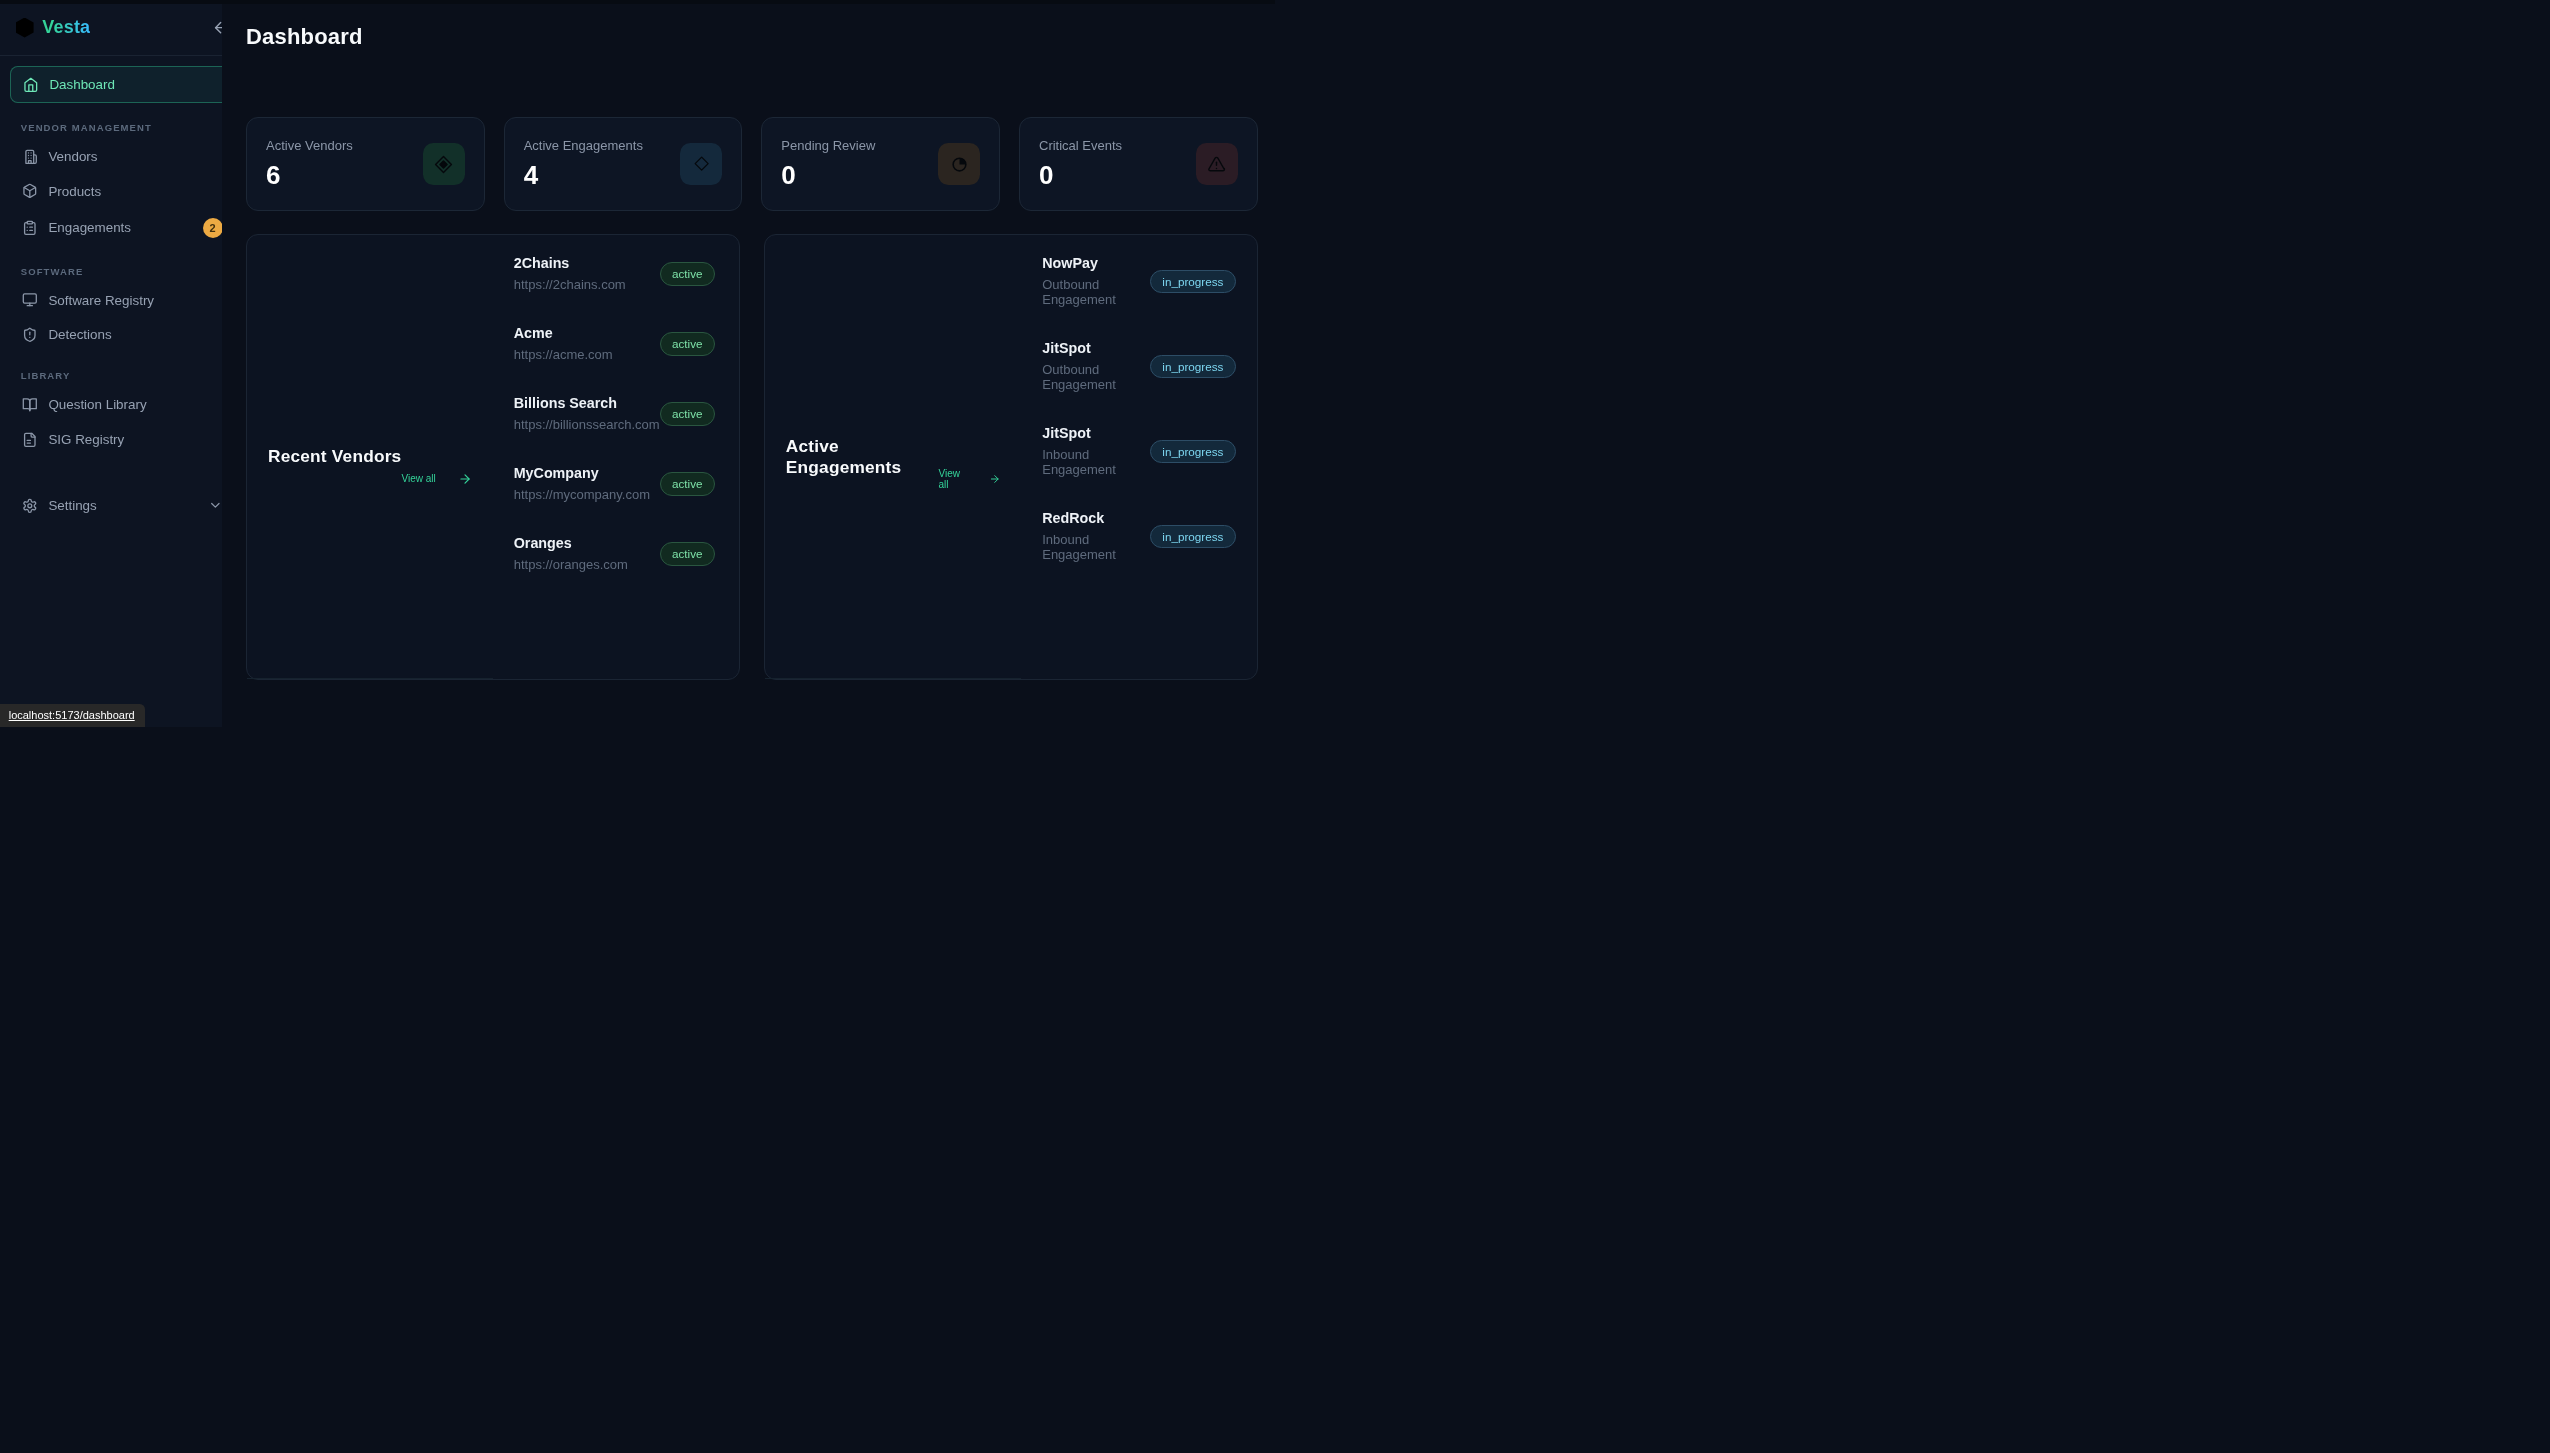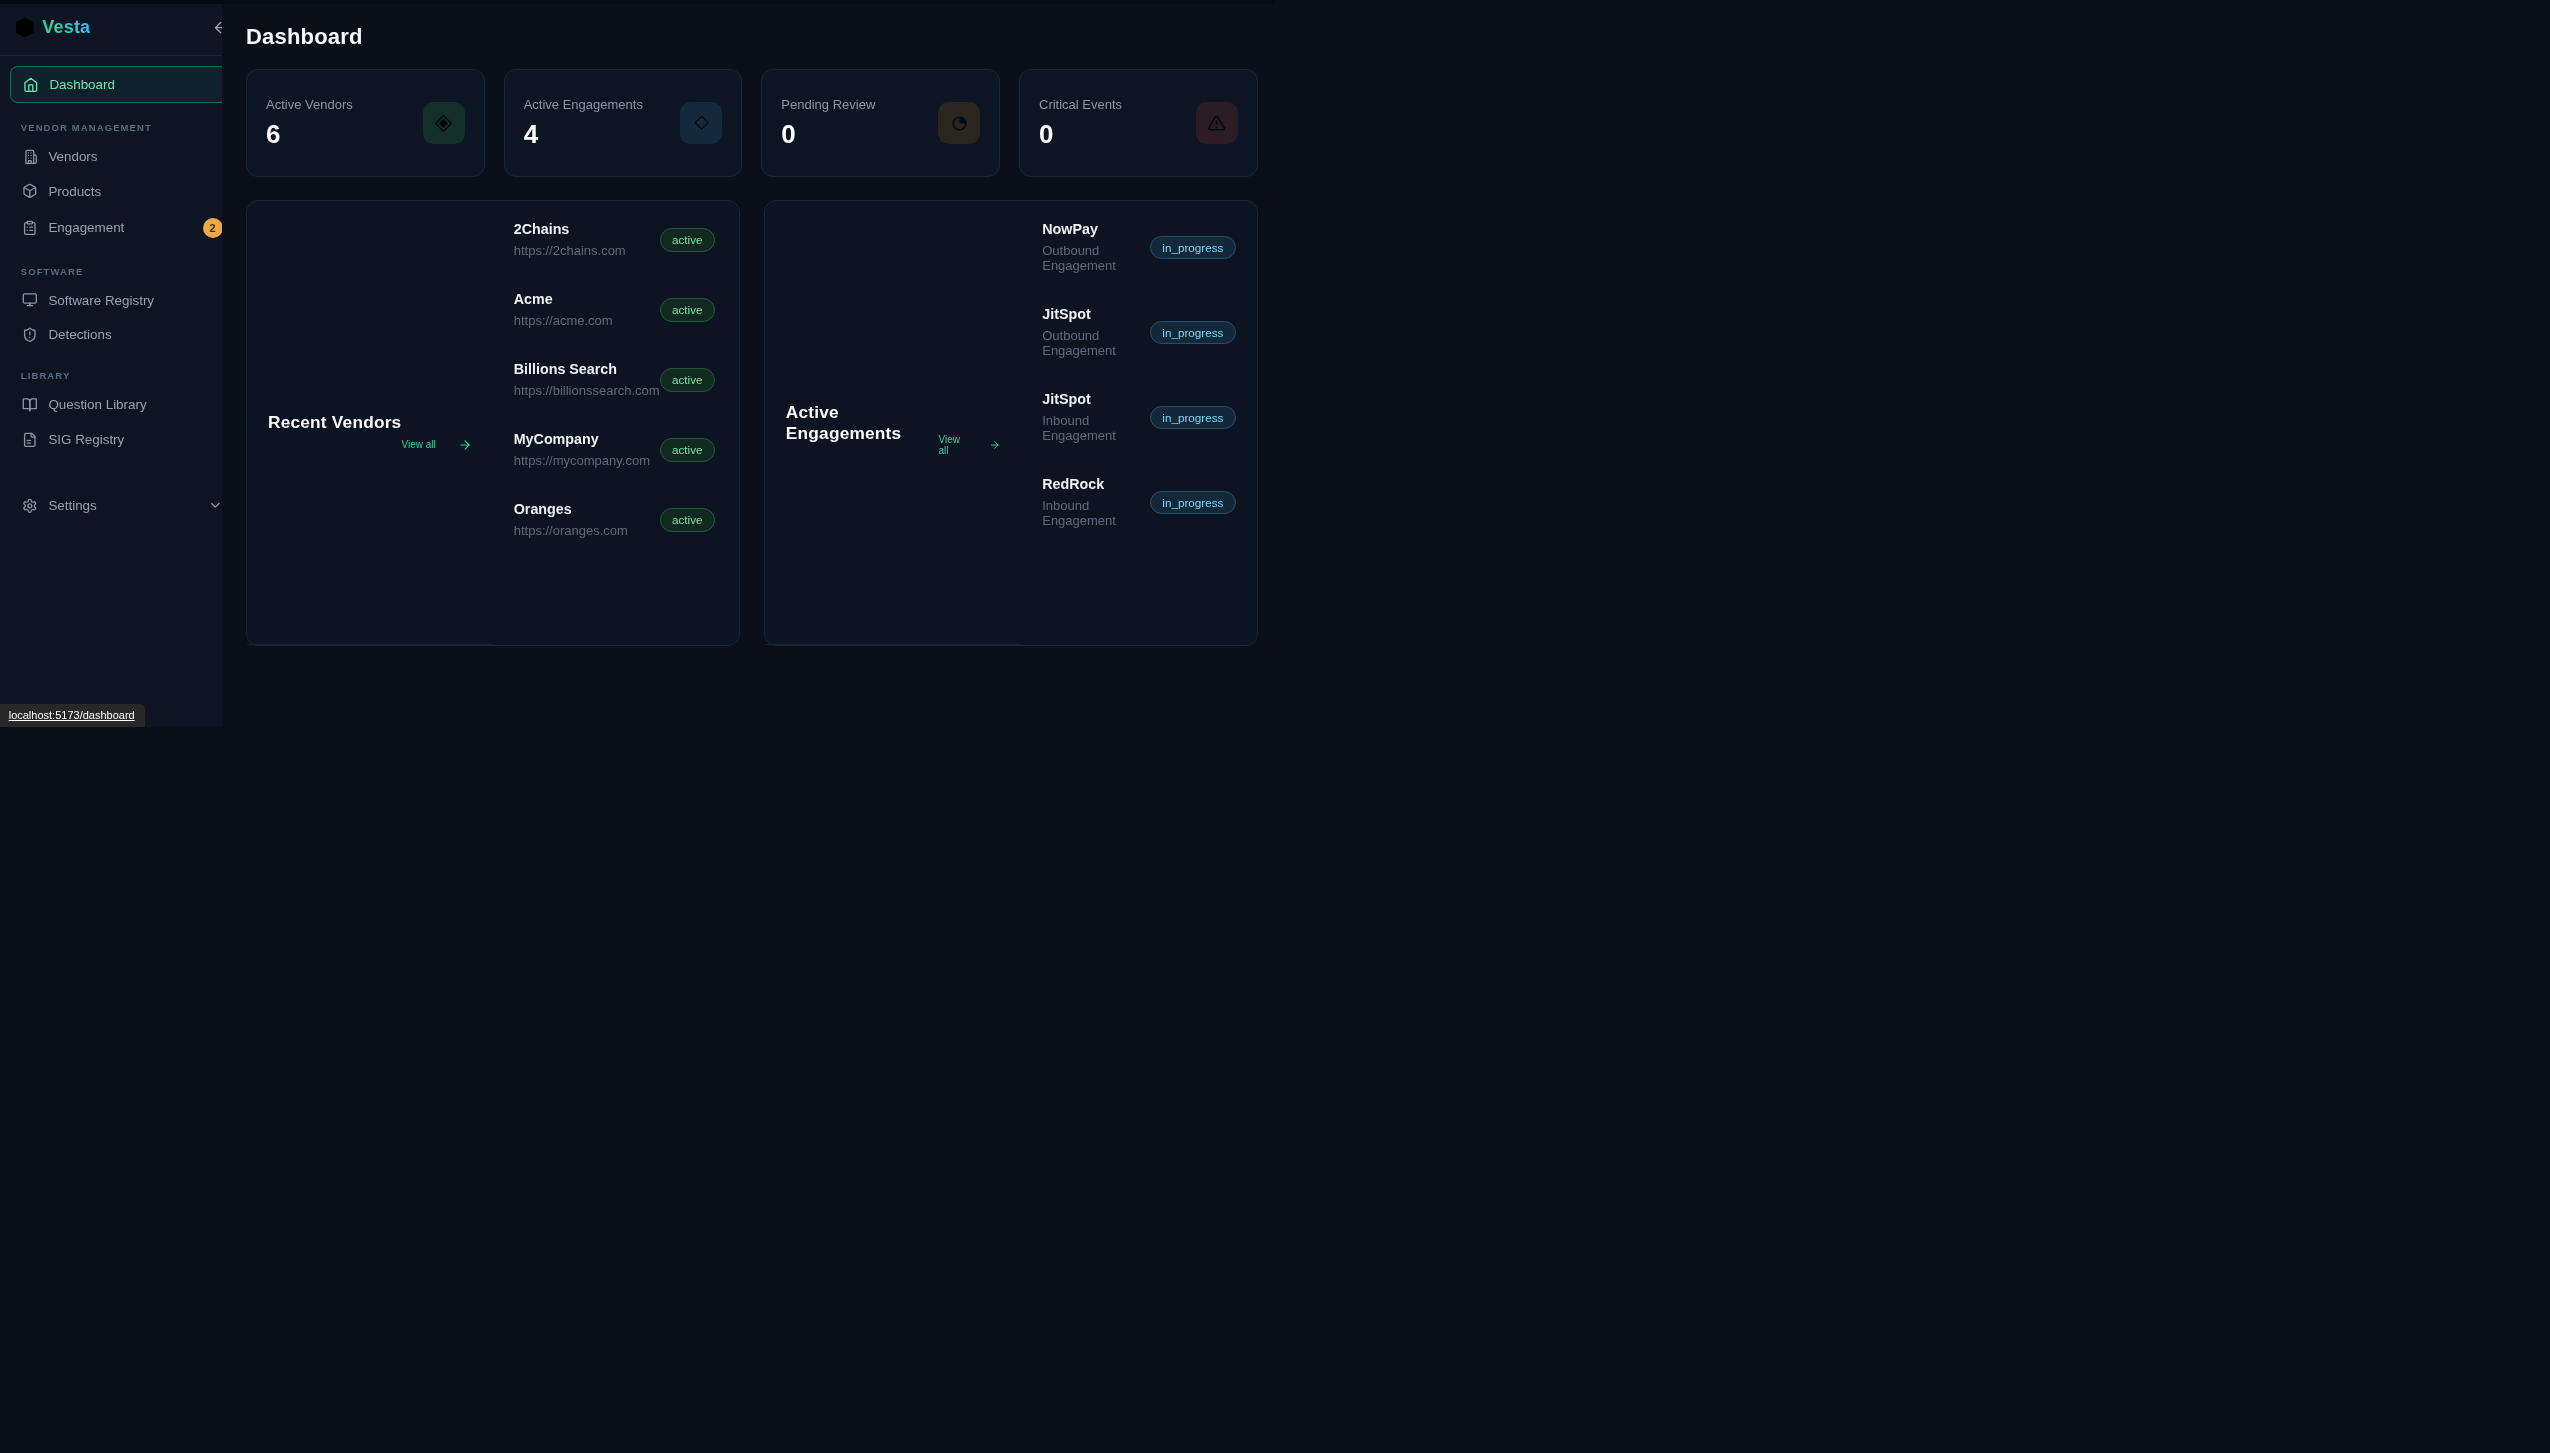--- a/index.html
+++ b/index.html
@@ -71,21 +71,21 @@
     background:#282828; color:#fff; font-size:11px;
     padding:5.2px 10.4px 6px 8.7px; border-radius:0 5.2px 0 0; white-space:nowrap;text-decoration:underline;
   }
   
   .main { position:absolute; left:222px; right:0; top:0; bottom:0; padding:24px 17.3px 0 24px; background:#0a0f1a; }
   .page-title { font-size:22px; font-weight:700; color:#f8fafc; letter-spacing:0.2px; }
   .page-subtitle { margin-top:8.7px; font-size:14px; color:#8b96a8; }
   .stats { margin-top:19px; display:grid; grid-template-columns:repeat(4,1fr); gap:19px; }
   .stat-card {
     background:#0d1524; border:0.9px solid #1c2736; border-radius:12px;
-    height:108px; padding:14px 19px; display:flex; align-items:center; justify-content:space-between;
+    height:94px; padding:14px 19px; display:flex; align-items:center; justify-content:space-between;margin-top:48px;
   }
   .stat-label { font-size:13px; color:#8b96a8; }
   .stat-value { font-size:26px; font-weight:700; color:#ffffff; margin-top:7px; }
   .stat-iconbox { width:42px; height:42px; border-radius:10.4px; display:flex; align-items:center; justify-content:center; }
   .stat-iconbox svg { color:#05080c; }
   .tint-emerald { background:#123029; }
   .tint-blue    { background:#14293c; }
   .tint-amber   { background:#2b2520; }
   .tint-red     { background:#2b1c25; }
   .panels { margin-top:22.6px; display:grid; grid-template-columns:1fr 1fr; gap:24px; }
@@ -159,21 +159,21 @@
     </div>
     <div class="nav-item">
       <svg width="15.6" height="15.6" viewBox="0 0 24 24" fill="none" stroke="currentColor" stroke-width="2" stroke-linecap="round" stroke-linejoin="round">
           <rect x="8" y="2" width="8" height="4" rx="1"></rect>
           <path d="M16 4h2a2 2 0 0 1 2 2v14a2 2 0 0 1-2 2H6a2 2 0 0 1-2-2V6a2 2 0 0 1 2-2h2"></path>
           <path d="M12 11h4"></path>
           <path d="M12 16h4"></path>
           <path d="M8 11h.01"></path>
           <path d="M8 16h.01"></path>
         </svg>
-      <span>Engagement</span>
+      <span>Engagements</span>
       <span class="nav-badge">2</span>
     </div>
 
     <div class="section-label">SOFTWARE</div>
     <div class="nav-item">
       <svg width="15.6" height="15.6" viewBox="0 0 24 24" fill="none" stroke="currentColor" stroke-width="2" stroke-linecap="round" stroke-linejoin="round">
           <rect width="20" height="14" x="2" y="3" rx="2"></rect>
           <line x1="8" x2="16" y1="21" y2="21"></line>
           <line x1="12" x2="12" y1="17" y2="21"></line>
         </svg>

